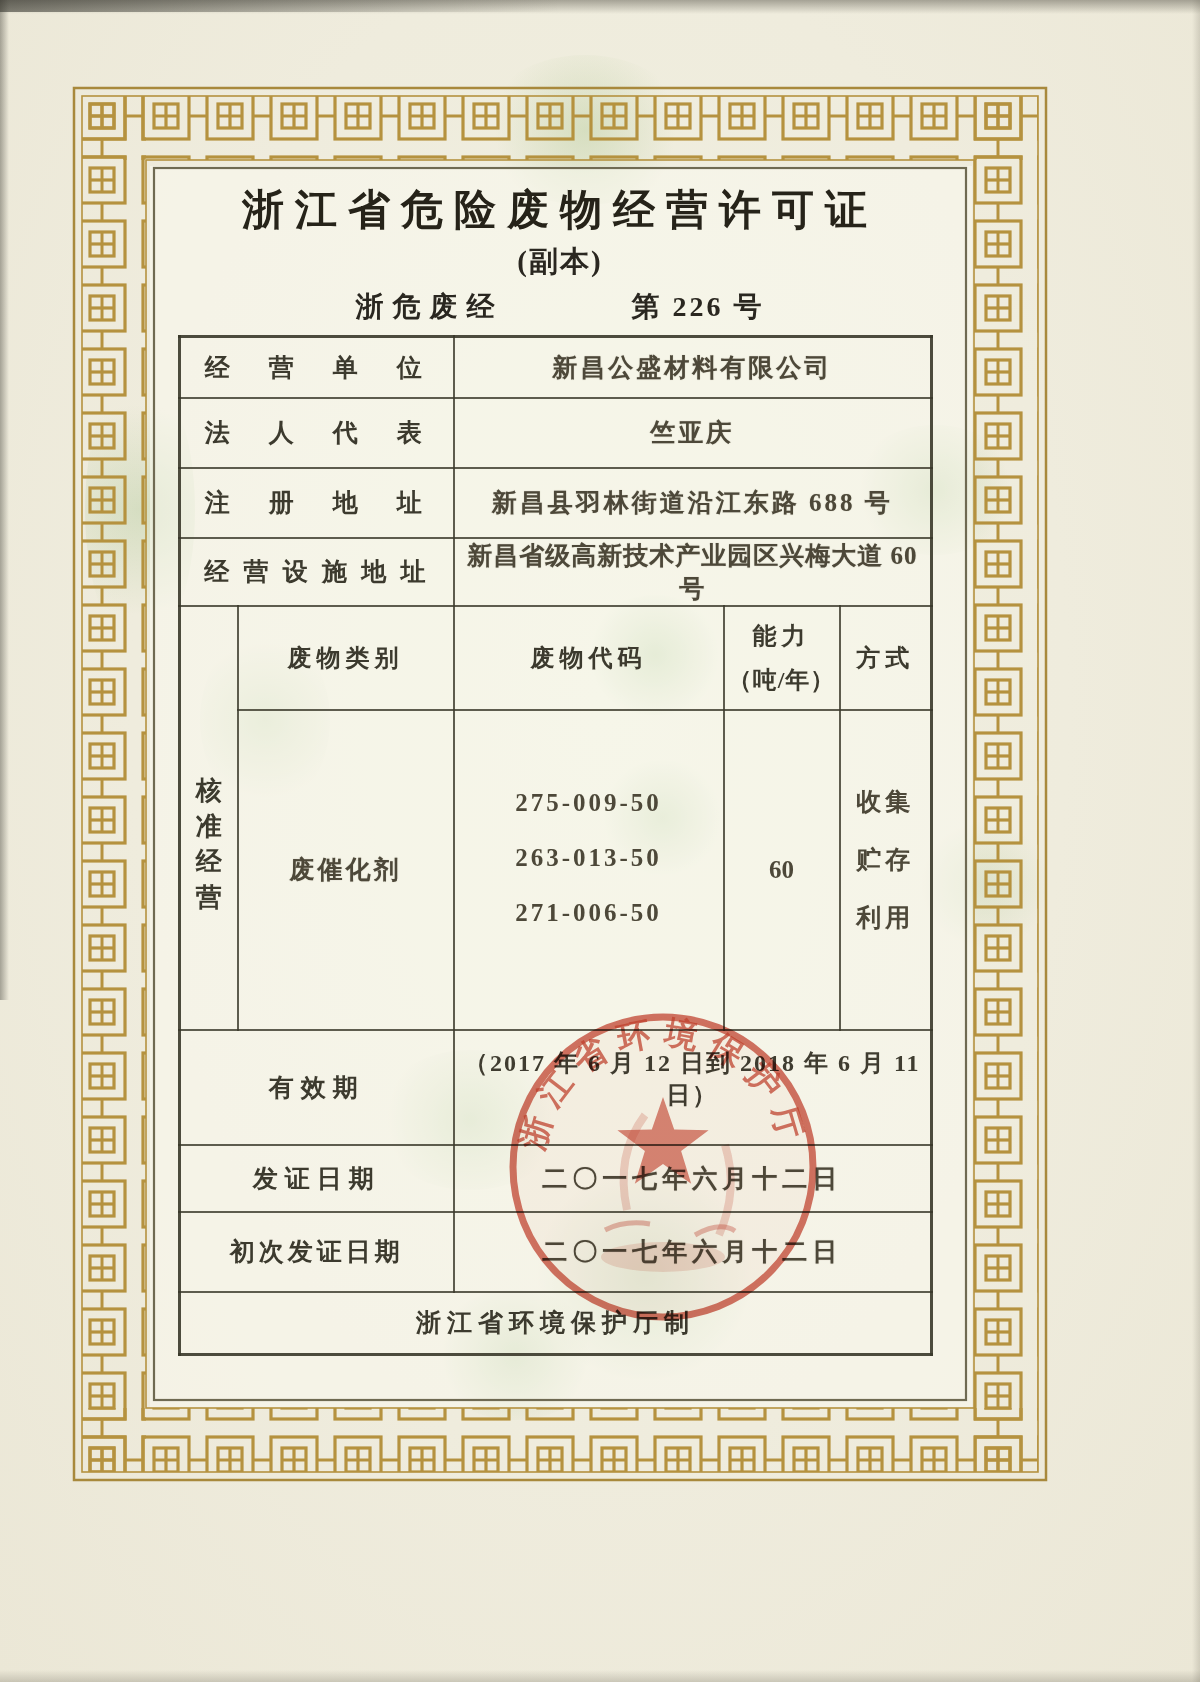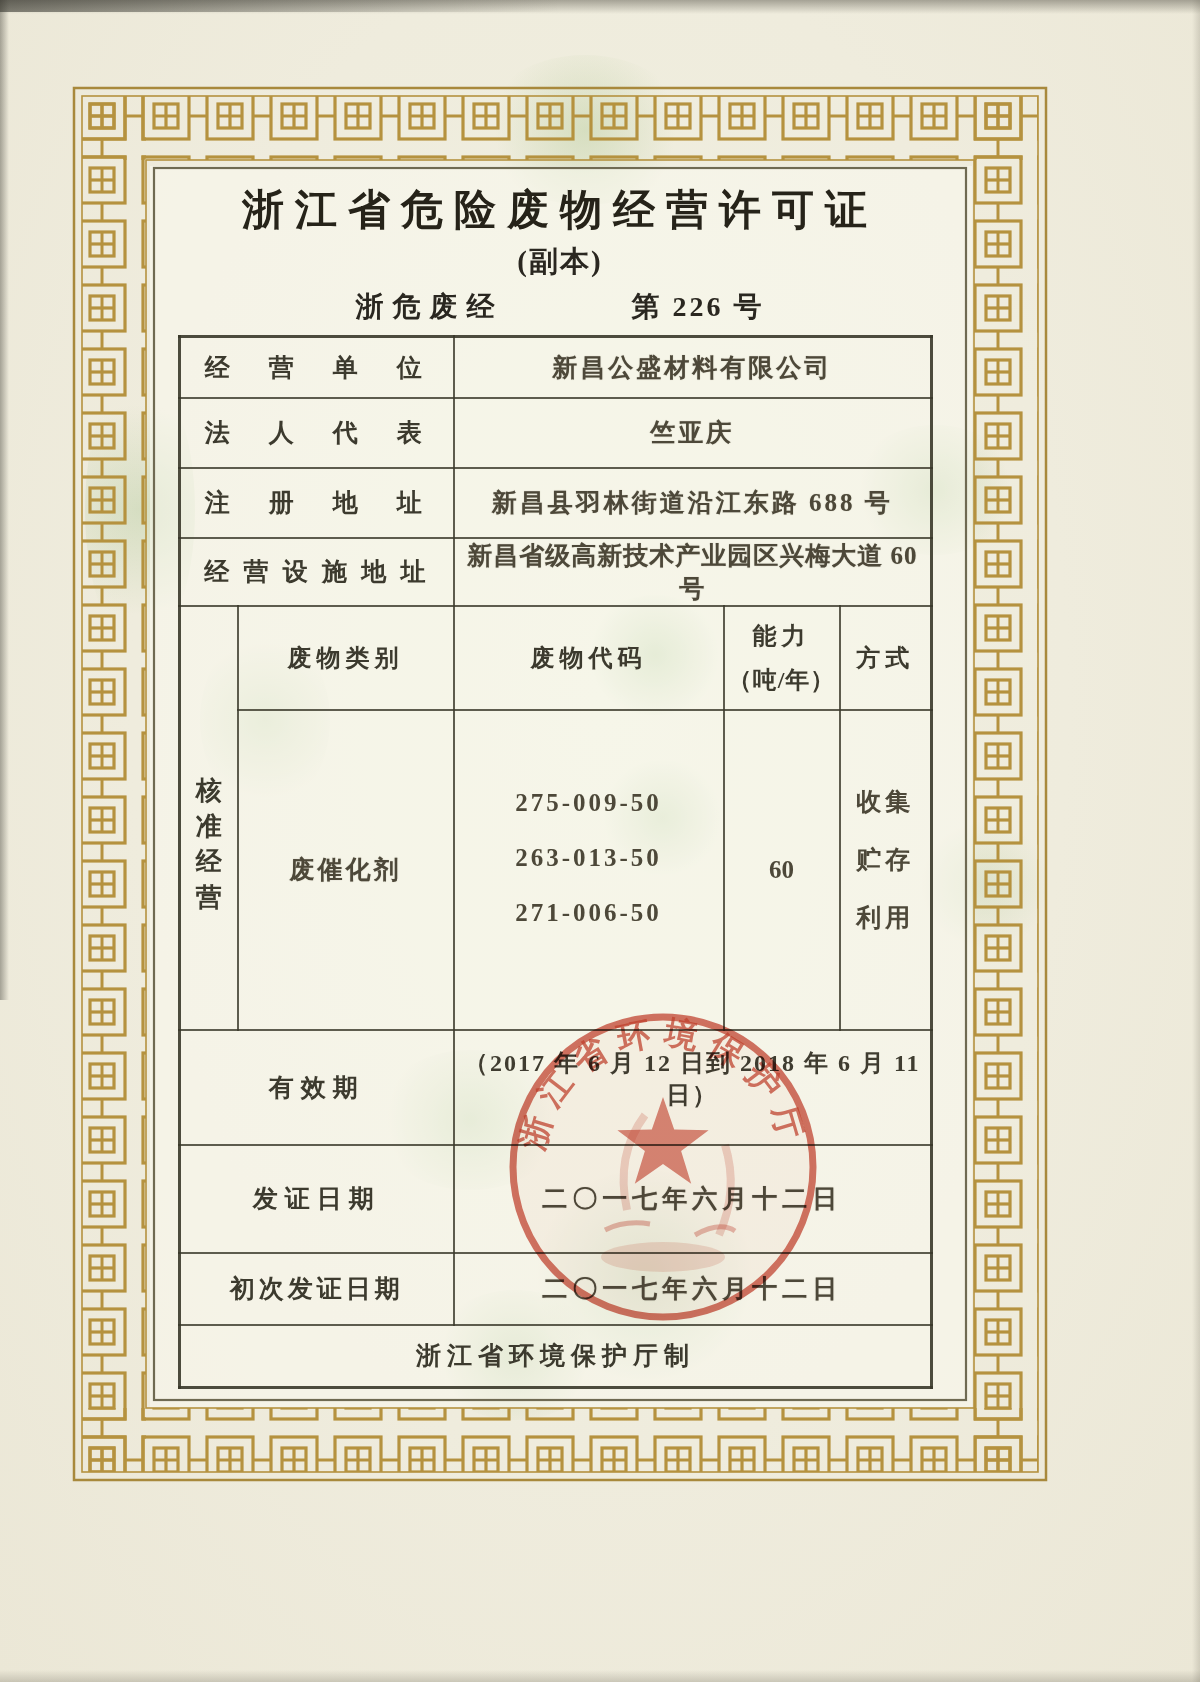--- a/index.html
+++ b/index.html
@@ -177,25 +177,25 @@
           <span style="display:block">利用</span>
         </span>
       </td>
     </tr>
     <tr style="height:115px">
       <td colspan="2" class="label-cell">有效期</td>
       <td colspan="3" class="validity-value">
         <span class="vv">（2017 年 6 月 12 日到 2018 年 6 月 11 日）</span>
       </td>
     </tr>
-    <tr style="height:108px">
+    <tr style="height:67px">
       <td colspan="2" class="label-cell">发证日期</td>
       <td colspan="3" class="value-cell" style="letter-spacing:5px">二〇一七年六月十二日</td>
     </tr>
-    <tr style="height:72px">
+    <tr style="height:80px">
       <td colspan="2" class="label-cell" style="letter-spacing:4px">初次发证日期</td>
       <td colspan="3" class="value-cell" style="letter-spacing:5px">二〇一七年六月十二日</td>
     </tr>
     <tr style="height:63px">
       <td colspan="5" class="issuer-cell">浙江省环境保护厅制</td>
     </tr>
   </tbody>
     </table>
 
   <svg class="seal" width="340" height="348" viewBox="0 0 340 348">

